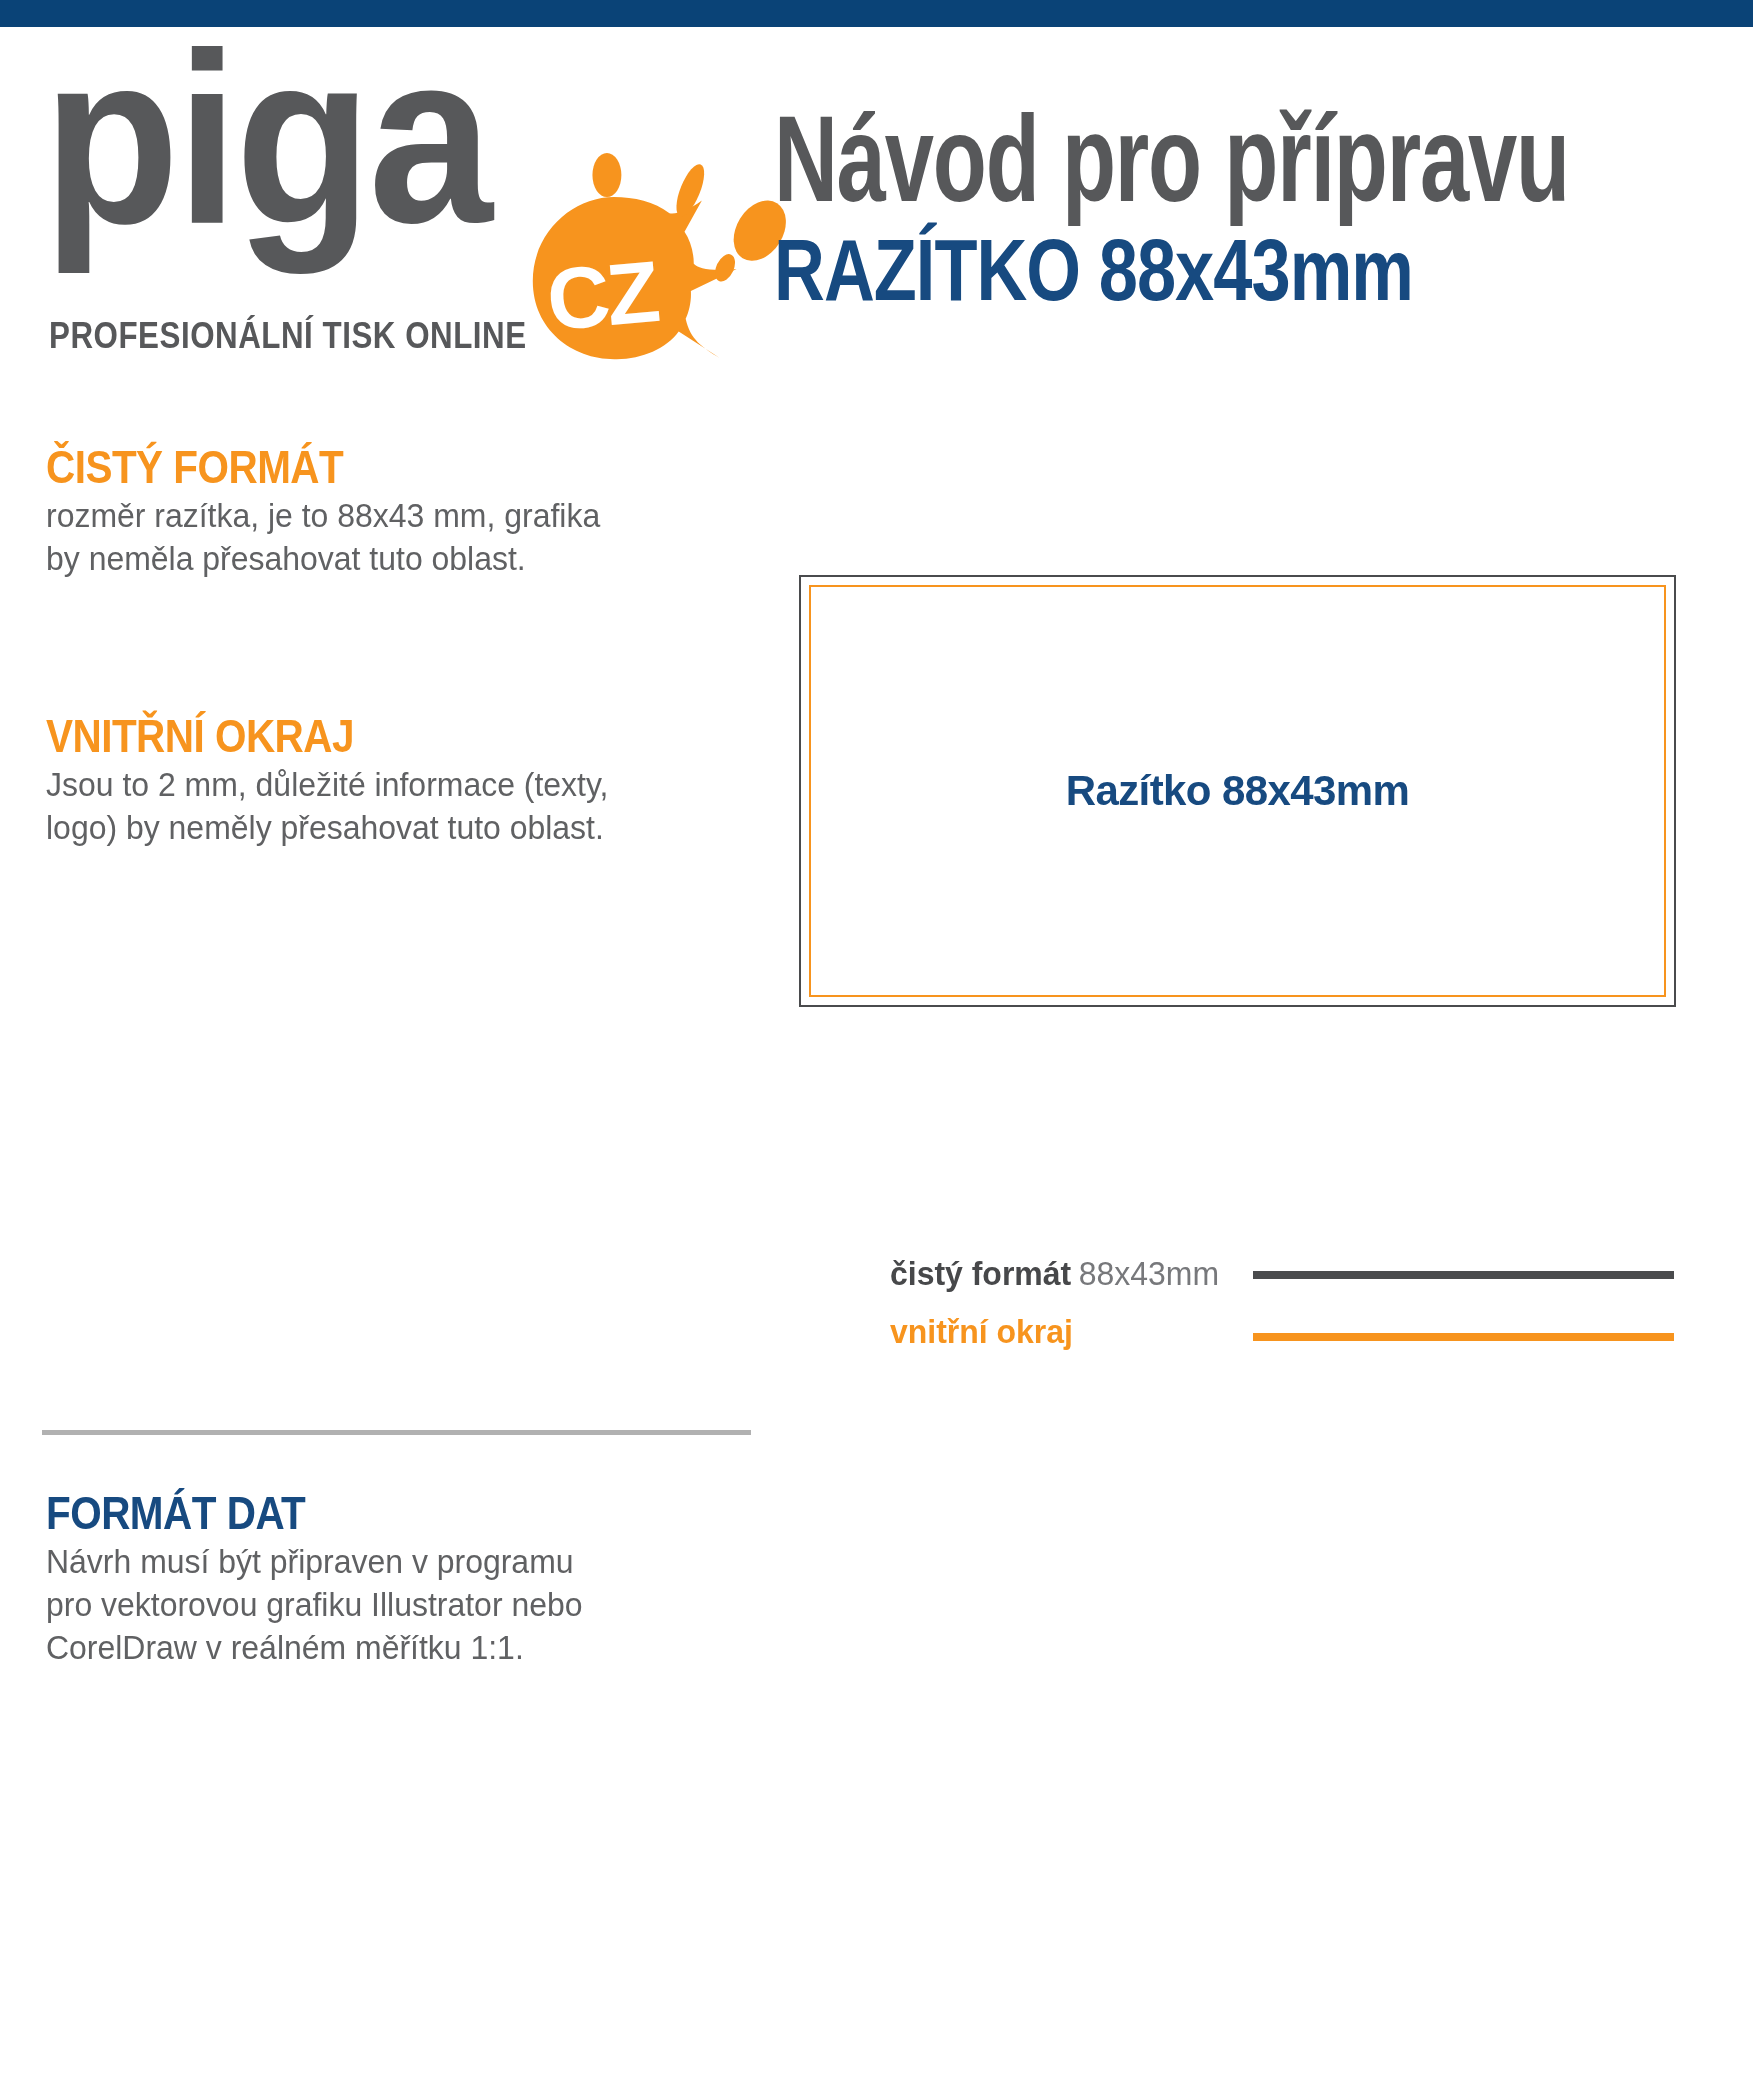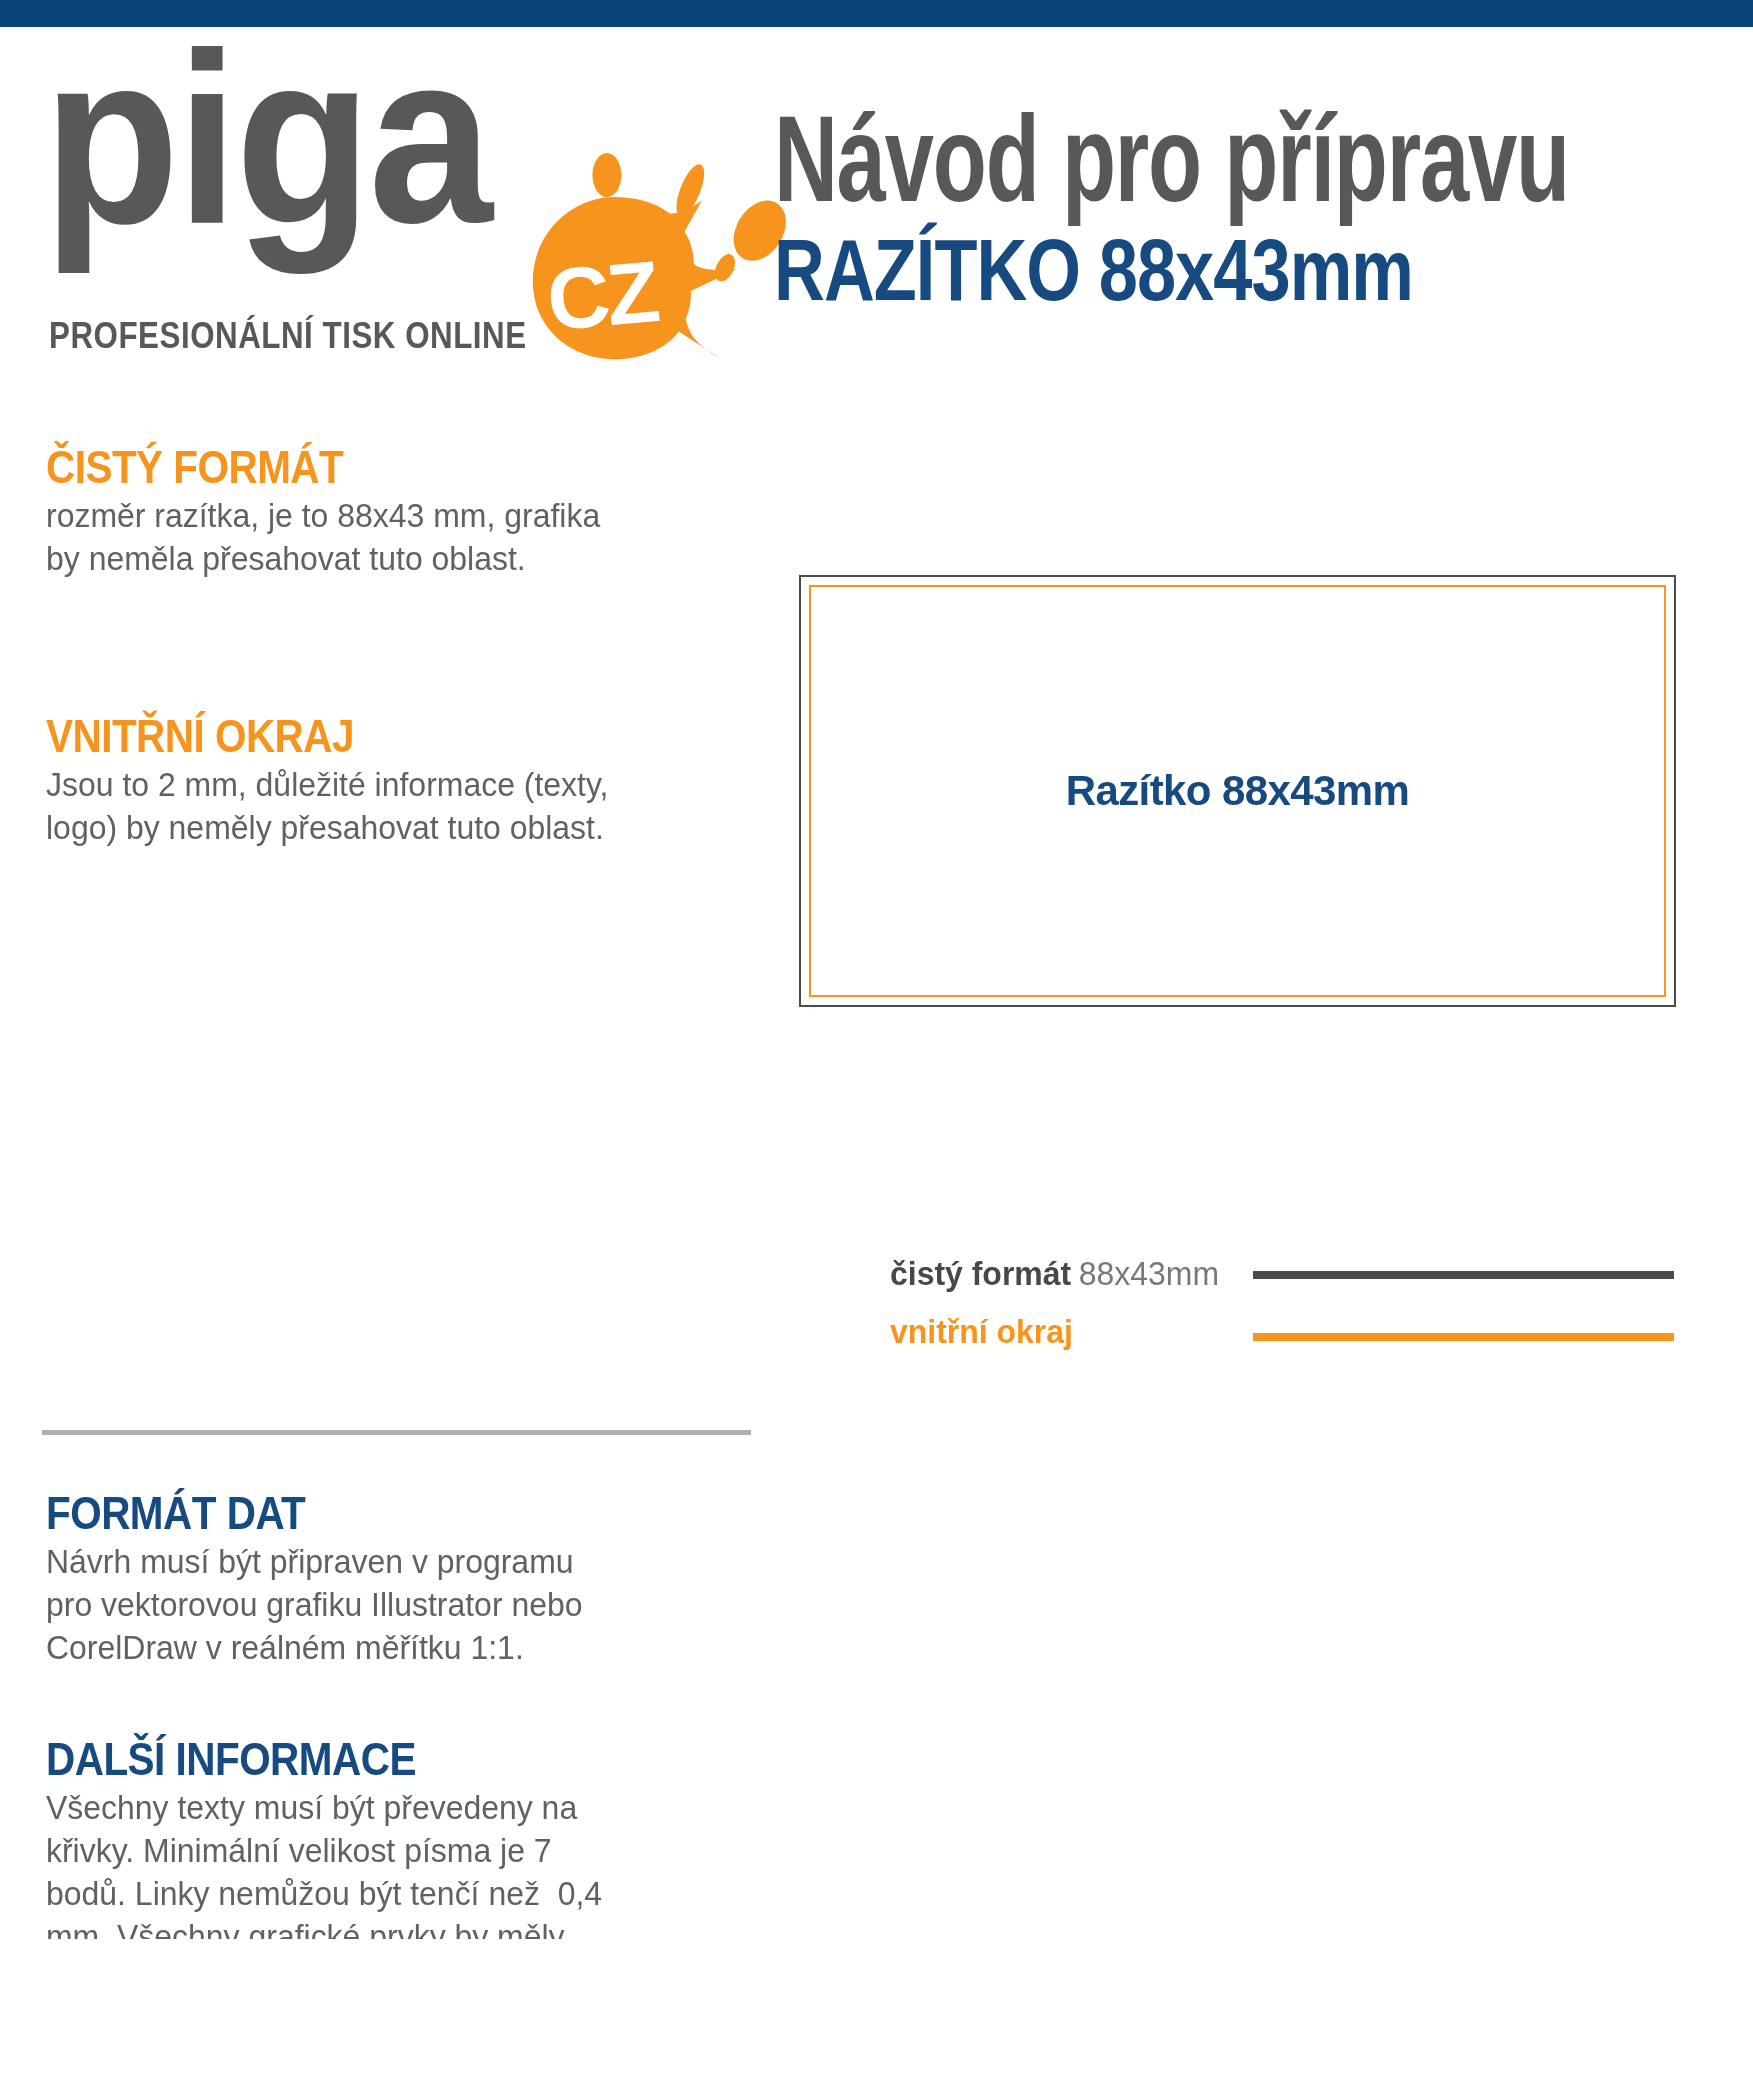--- a/index.html
+++ b/index.html
@@ -130,29 +130,20 @@
 
   <div class="divider"></div>
 
   <div class="sec s3">
     <span class="sec-heading blue-h">FORMÁT DAT</span>
     <div class="sec-body">Návrh musí být připraven v programu
 pro vektorovou grafiku Illustrator nebo
 CorelDraw v reálném měřítku 1:1.</div>
   </div>
 
-  <div class="sec s4">
-    <span class="sec-heading blue-h">DALŠÍ INFORMACE</span>
-    <div class="sec-body">Všechny texty musí být převedeny na
-křivky. Minimální velikost písma je 7
-bodů. Linky nemůžou být tenčí než  0,4
-mm. Všechny grafické prvky by měly
-být připraveny s použitím černé barvy v
-hodnotě (K100%).</div>
-  </div>
 
   <div class="diagram">
     <div class="diagram-inner"></div>
     <div class="diagram-label">Razítko 88x43mm</div>
   </div>
 
   <div class="legend-label1">
     <span class="lg-bold">čistý formát</span><span class="lg-val">88x43mm</span>
   </div>
   <div class="line-dark"></div>

